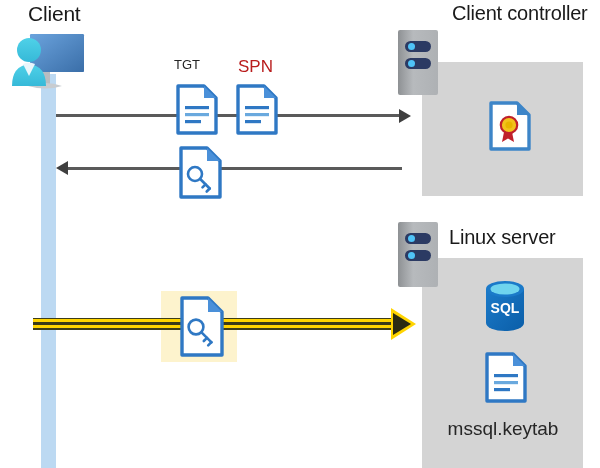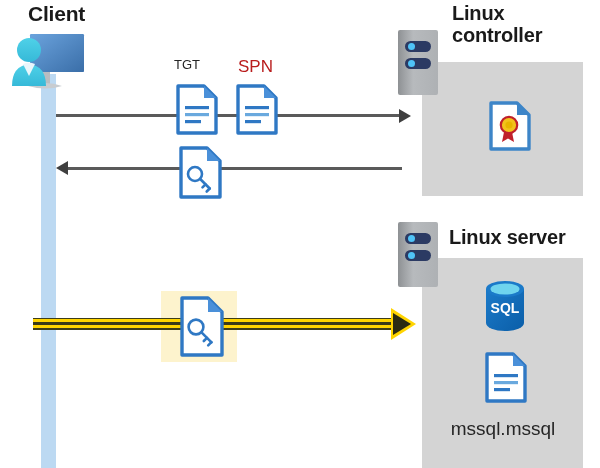--- a/index.html
+++ b/index.html
@@ -5,21 +5,21 @@
   html,body{margin:0;padding:0;background:#ffffff;}
   body{
     width:600px;height:468px;position:relative;overflow:hidden;
     font-family:"Liberation Sans","DejaVu Sans",sans-serif;
     -webkit-font-smoothing:antialiased;
   }
   .abs{position:absolute;}
 
   
   .title{
-    font-weight:bold;color:#1a1a1a;line-height:1.12;
+    font-weight:normal;color:#1a1a1a;line-height:1.12;
     letter-spacing:-0.2px;
   }
   #client-title{left:28px;top:2px;font-size:21px;}
   #dc-title{left:452px;top:2px;font-size:20px;width:140px;}
   #linux-title{left:449px;top:226px;font-size:20px;width:148px;}
 
   
   #client-lifeline{left:41px;top:74px;width:15px;height:394px;background:#bcd9f2;}
 
   
@@ -106,21 +106,21 @@
     </defs>
 
     <circle cx="23" cy="22" r="12" fill="url(#pg)"></circle>
 
     <path d="M6 58 q0 -20 17 -22 q17 2 17 22 z" fill="url(#pg)"></path>
 
     <path d="M17 36 l6 12 l6 -12 q-6 -3 -12 0 z" fill="#e9f6fb"></path>
   </svg>
 </div>
 
-<div class="abs title" id="dc-title">Linux controller</div>
+<div class="abs title" id="dc-title">Client controller</div>
 <div class="abs panel" id="dc-panel"></div>
 <div class="abs rack" id="dc-rack">
   <span class="bay b1">
       <i></i>
     </span>
   <span class="bay b2">
       <i></i>
     </span>
 </div>
 
@@ -163,21 +163,21 @@
 
 <div class="doc" id="keytab-doc">
   <svg width="42" height="51" viewBox="0 0 42 51">
     <path d="M2 2 h26 l12 12 v35 h-38 z" fill="#ffffff" stroke="#2f78c4" stroke-width="3.4" stroke-linejoin="round"></path>
     <path d="M28 2 l12 12 h-12 z" fill="#4a90d9"></path>
     <rect x="9" y="22" width="24" height="3.2" fill="#2f78c4"></rect>
     <rect x="9" y="29" width="24" height="3.2" fill="#6aa9de"></rect>
     <rect x="9" y="36" width="16" height="3.2" fill="#2f78c4"></rect>
   </svg>
 </div>
-<div class="abs" id="keytab-label">mssql.mssql</div>
+<div class="abs" id="keytab-label">mssql.keytab</div>
 
 <div class="abs" id="tgt-label">TGT</div>
 <div class="abs" id="spn-label">SPN</div>
 
 <div class="abs hline" id="arrow1-line"></div>
 <div class="abs head-right" id="arrow1-head"></div>
 
 <div class="doc" id="tgt-doc">
   <svg width="42" height="51" viewBox="0 0 42 51">
     <path d="M2 2 h26 l12 12 v35 h-38 z" fill="#ffffff" stroke="#2f78c4" stroke-width="3.4" stroke-linejoin="round"></path>

